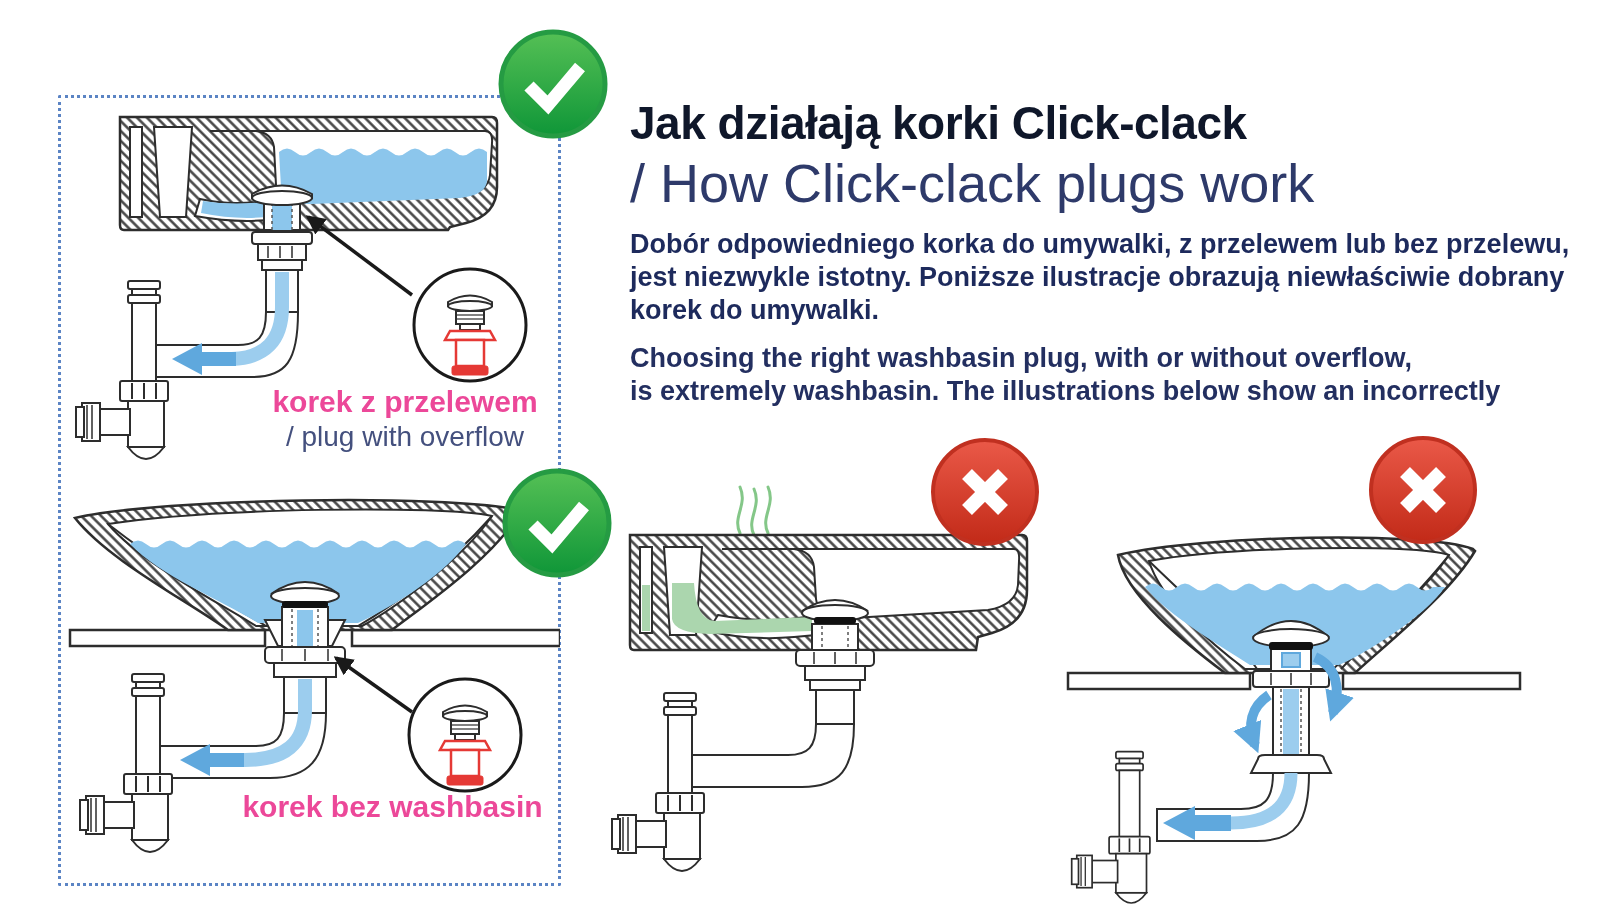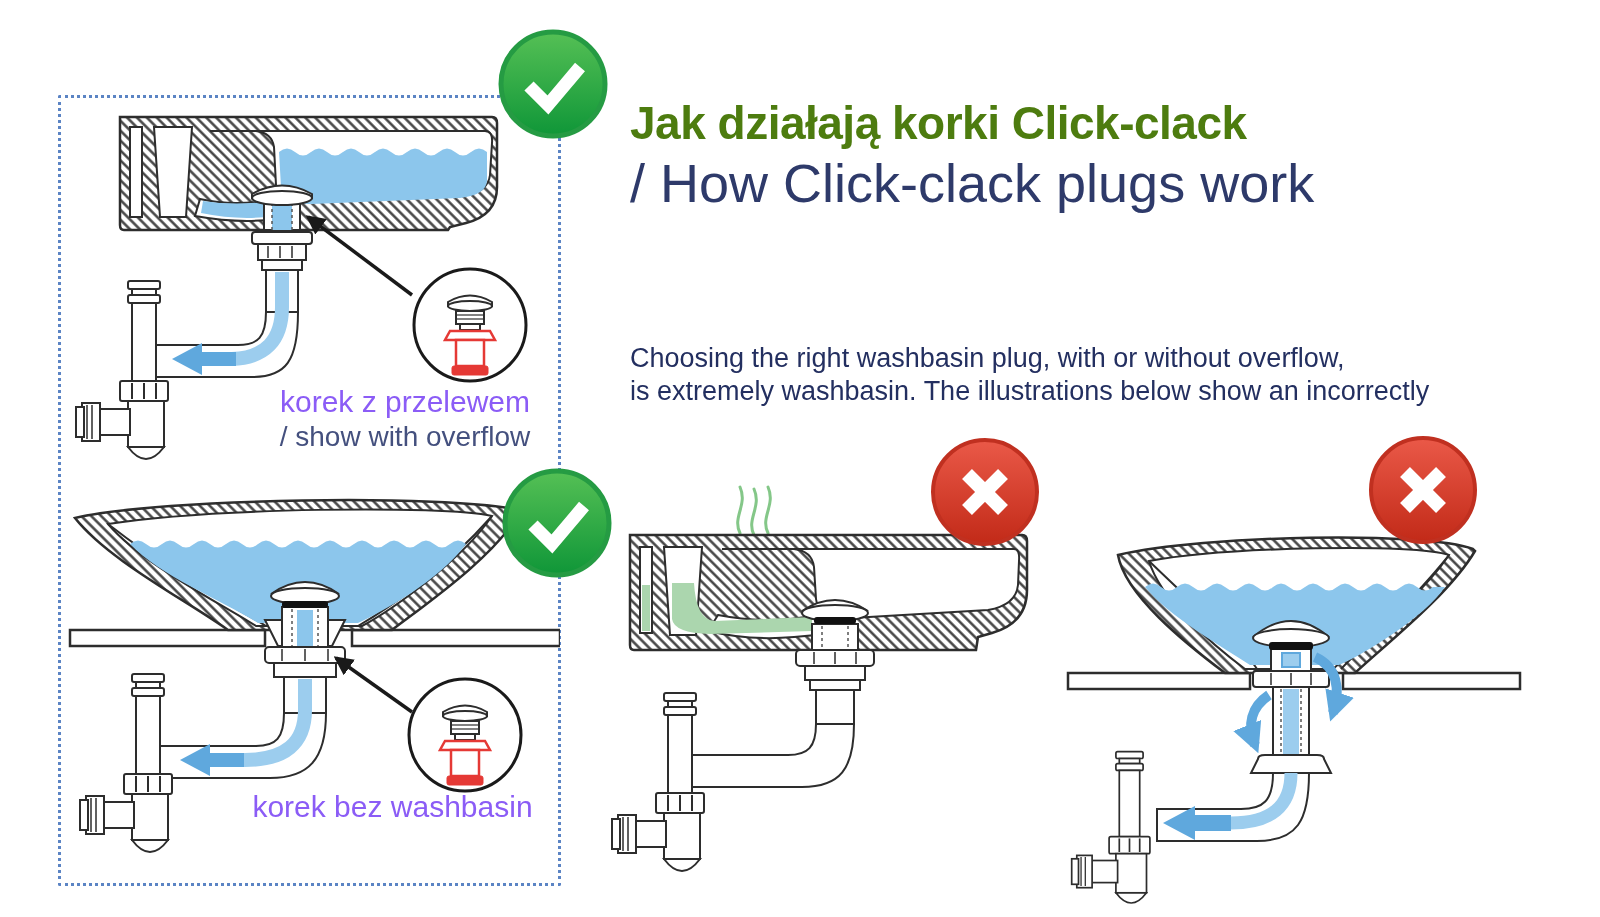--- a/index.html
+++ b/index.html
@@ -8,31 +8,31 @@
     font-family:"Liberation Sans", sans-serif;
   }
   .stage{position:relative;width:1600px;height:917px;}
   .abs{position:absolute;}
   .dotted-panel{
     left:58px;top:95px;width:497px;height:785px;
     border:3px dotted #5b84c4;border-radius:2px;
   }
   .title-pl{
     left:630px;top:96px;width:920px;
-    font-size:46px;font-weight:bold;color:#4d7c0f;letter-spacing:-0.5px;
+    font-size:46px;font-weight:bold;color:#0f172a;letter-spacing:-0.5px;
   }
   .title-en{
     left:630px;top:152px;width:920px;
     font-size:54px;font-weight:normal;color:#2e3a6a;letter-spacing:0px;
   }
   .intro{left:630px;width:940px;font-size:27px;line-height:33px;}
   .intro-pl{top:228px;font-weight:bold;color:#1d2a5c;}
-  .intro-en{top:342px;font-weight:normal;color:#232f60;}
+  .intro-en{top:342px;font-weight:bold;color:#232f60;}
   .diagram-label{text-align:center;}
-  .diagram-label .lbl-pl{font-size:30px;font-weight:normal;color:#8b5cf6;}
+  .diagram-label .lbl-pl{font-size:30px;font-weight:bold;color:#ec4899;}
   .diagram-label .lbl-en{font-size:28px;font-weight:normal;color:#44507e;margin-top:2px;}
   .label-1{left:235px;top:385px;width:340px;}
   .label-2{left:220px;top:790px;width:345px;}
   svg{display:block;}
 </style>
 </head>
 <body>
 
 <div class="stage">
 
@@ -270,26 +270,31 @@
   <svg class="abs" style="left:929px;top:436px;" width="112" height="112" viewBox="0 0 112 112">
       <use href="#badgeX"></use>
     </svg>
   <svg class="abs" style="left:1367px;top:434px;" width="112" height="112" viewBox="0 0 112 112">
       <use href="#badgeX"></use>
     </svg>
 
   <div class="abs title-pl">Jak działają korki Click-clack</div>
   <div class="abs title-en">/ How Click-clack plugs work</div>
 
+  <div class="abs intro intro-pl">
+    <div>Dobór odpowiedniego korka do umywalki, z przelewem lub bez przelewu,</div>
+    <div>jest niezwykle istotny. Poniższe ilustracje obrazują niewłaściwie dobrany</div>
+    <div>korek do umywalki.</div>
+  </div>
   <div class="abs intro intro-en">
     <div>Choosing the right washbasin plug, with or without overflow,</div>
     <div>is extremely washbasin. The illustrations below show an incorrectly</div>
   </div>
 
   <div class="abs diagram-label label-1">
     <div class="lbl-pl">korek z przelewem</div>
-    <div class="lbl-en">/ show with overflow</div>
+    <div class="lbl-en">/ plug with overflow</div>
   </div>
   <div class="abs diagram-label label-2">
     <div class="lbl-pl">korek bez washbasin</div>
   </div>
 
 </div>
 
 </body></html>

